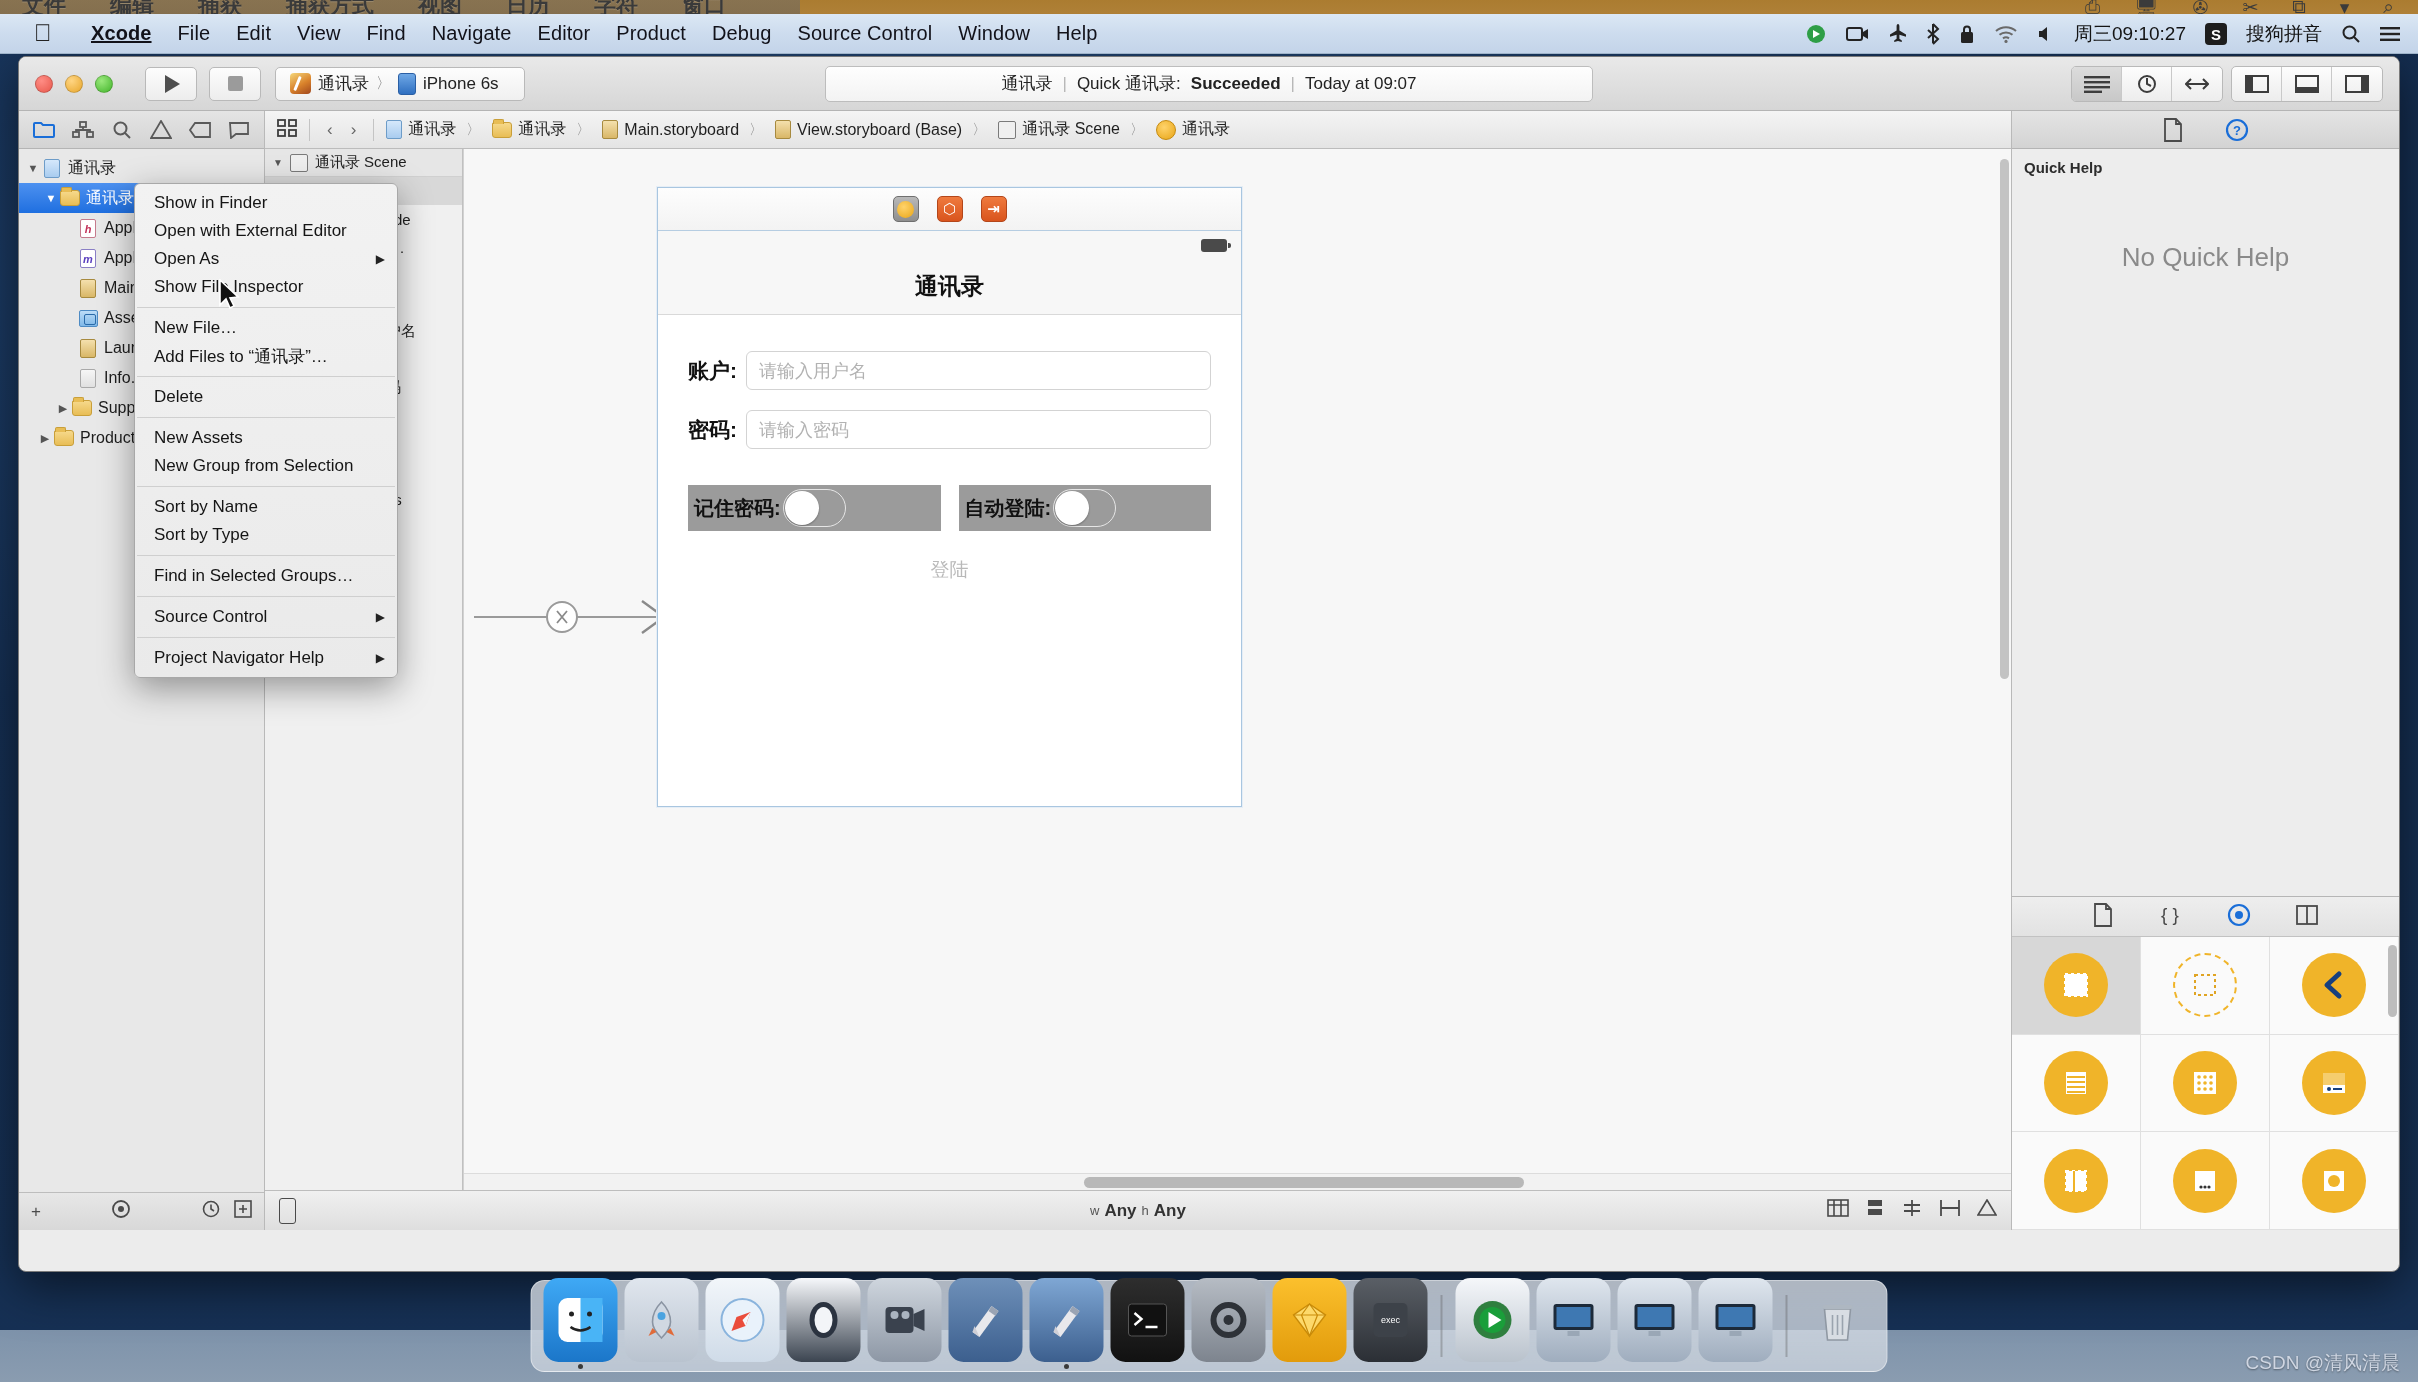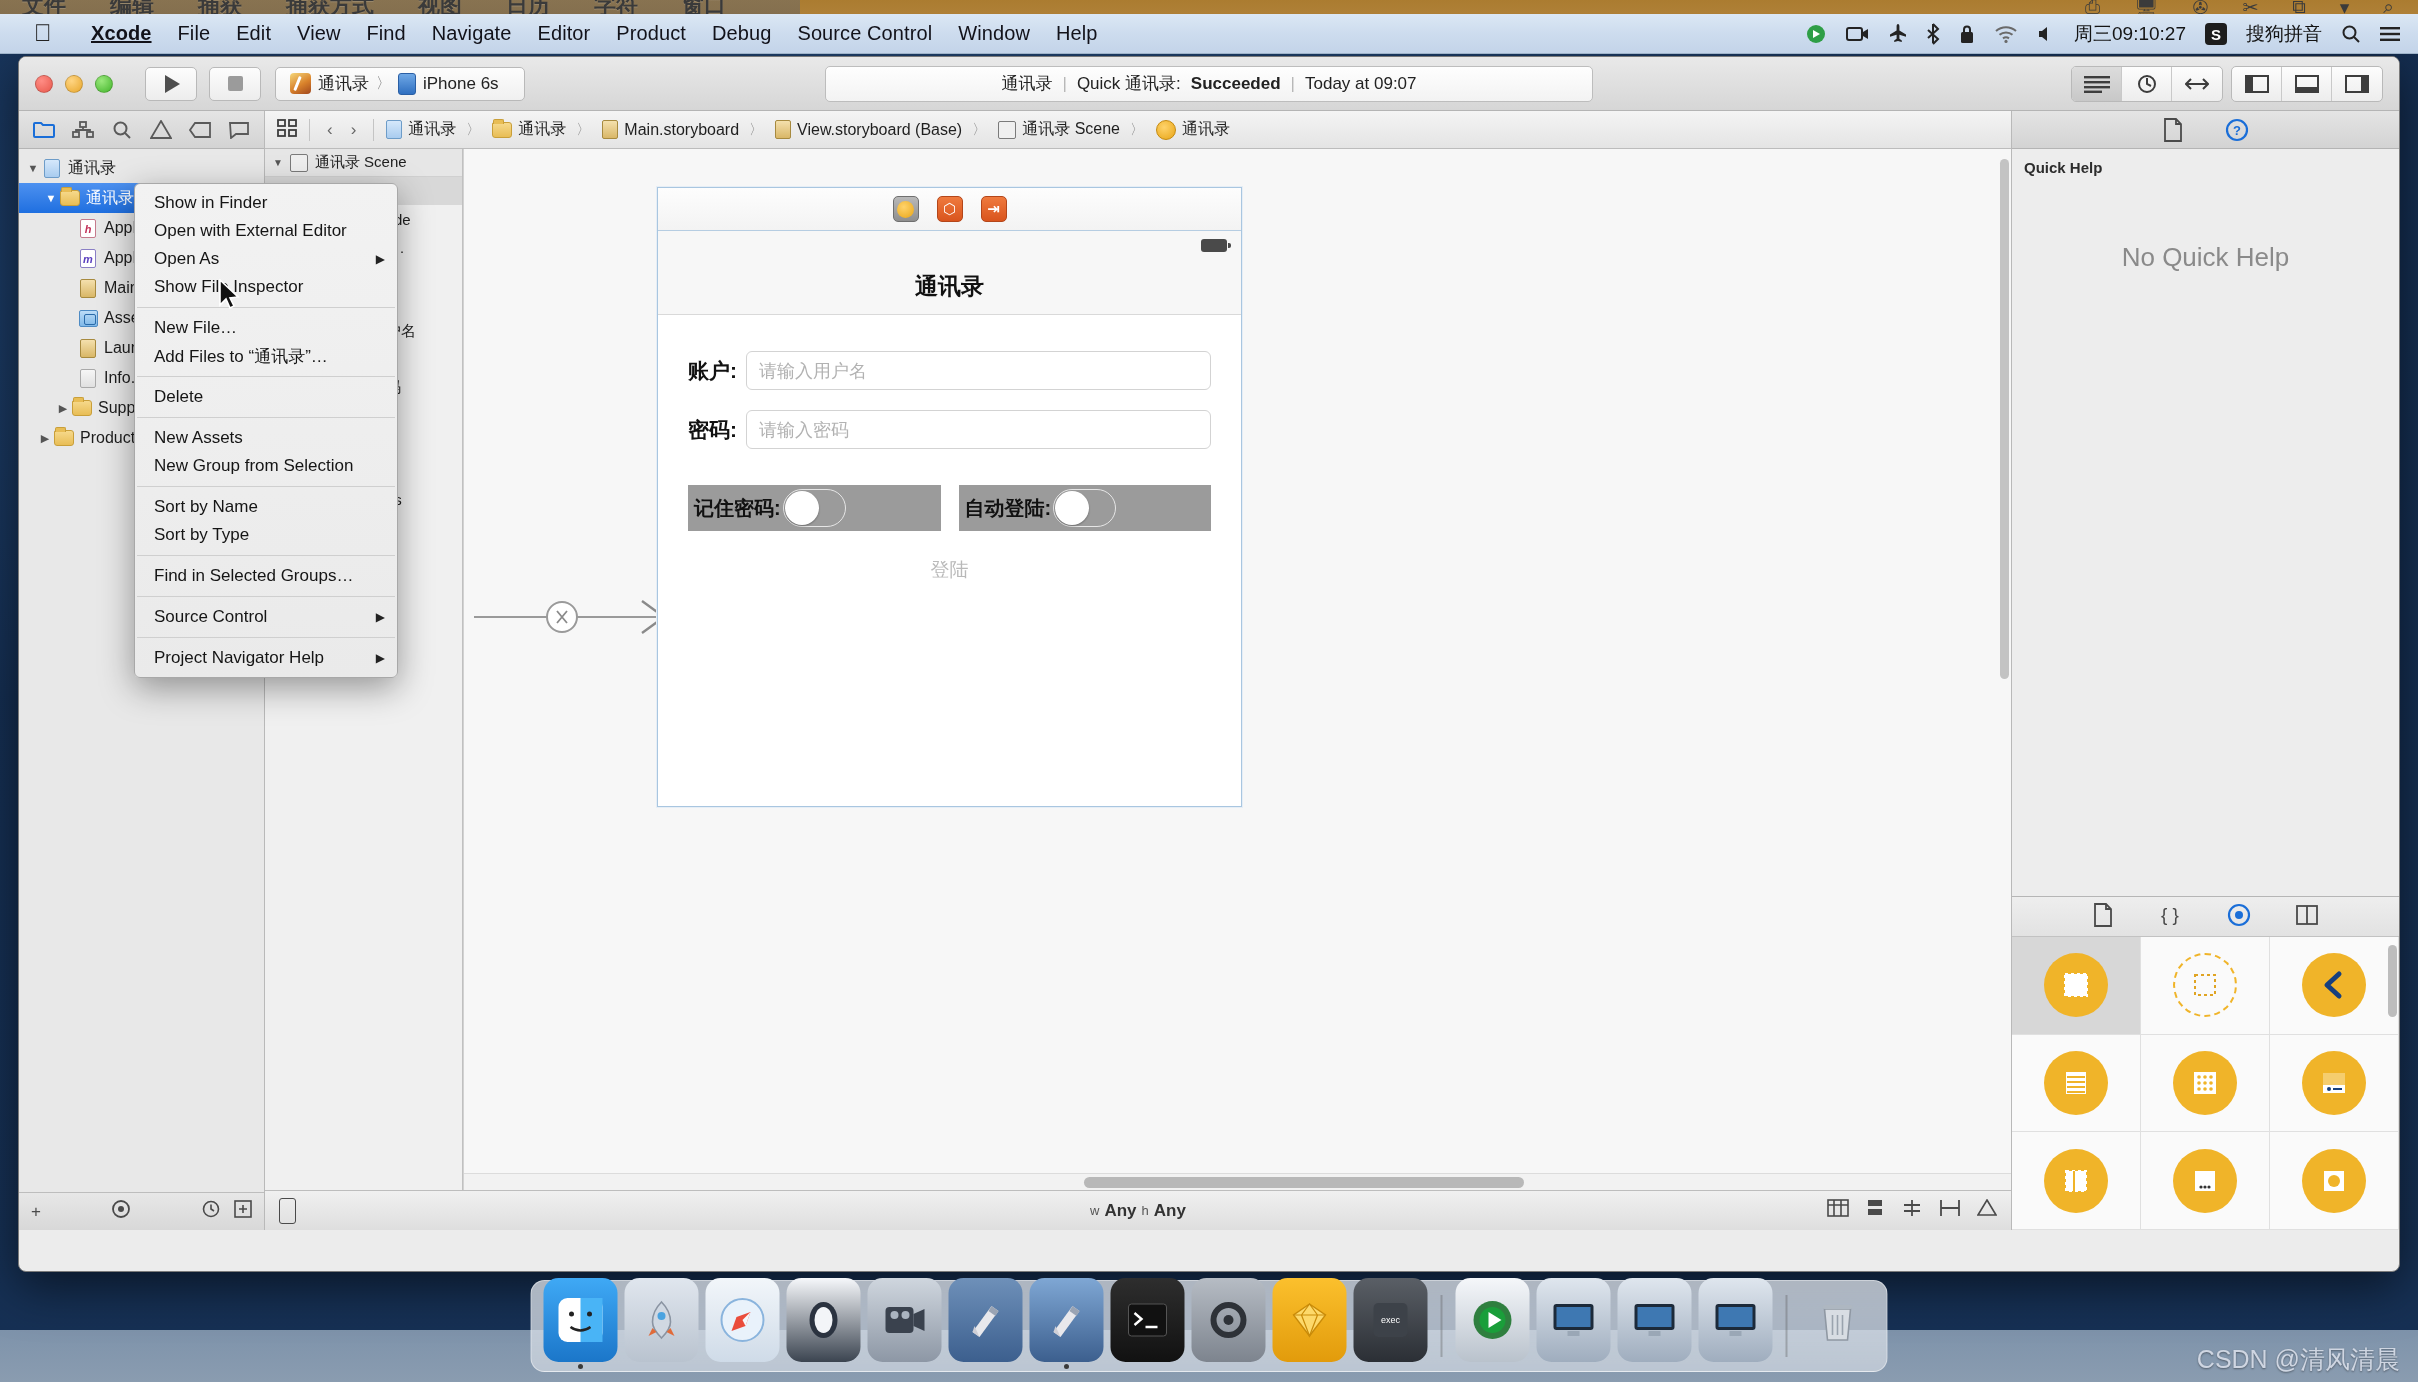--- a/index.html
+++ b/index.html
@@ -282,21 +282,21 @@
     padding:5px 0; z-index:200; font-size:17px; color:#151515;
   }
   #ctxmenu .cmi { height:28px; display:flex; align-items:center; padding:0 14px 0 19px; position:relative; white-space:nowrap; }
   #ctxmenu .cmi .sub { position:absolute; right:12px; color:#222; font-size:12px; }
   #ctxmenu .cmsep { height:1px; background:#cfcfcf; margin:6px 2px; }
 
   #cursor { position:absolute; left:199px; top:222px; z-index:260; }
 
   
   #watermark {
-    position:absolute; right:18px; bottom:6px; color:#cfd6e2; font-size:25px; z-index:500;
+    position:absolute; right:18px; bottom:6px; color:#cfd6e2; font-size:19px; z-index:500;
     text-shadow:0 1px 2px rgba(0,0,0,.4);
   }
 
   
   #dock {
     position:absolute; left:50%; transform:translateX(-50%); bottom:10px;
     height:92px; padding:0 12px; display:flex; align-items:flex-end; gap:7px;
     background:linear-gradient(180deg,rgba(236,240,245,.72),rgba(200,208,218,.80));
     border:1px solid rgba(255,255,255,.45); border-radius:14px;
     z-index:60;

